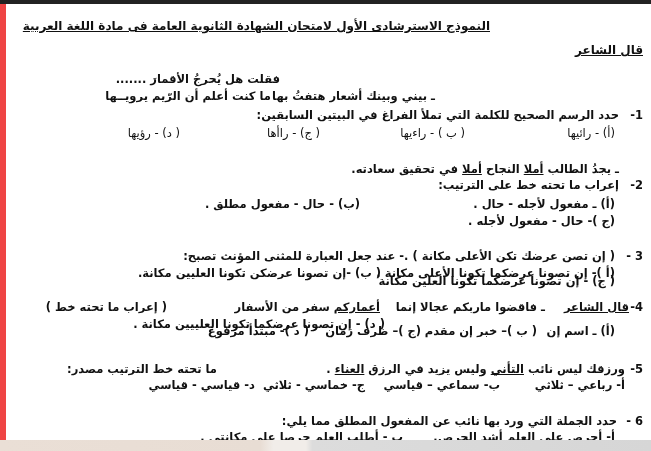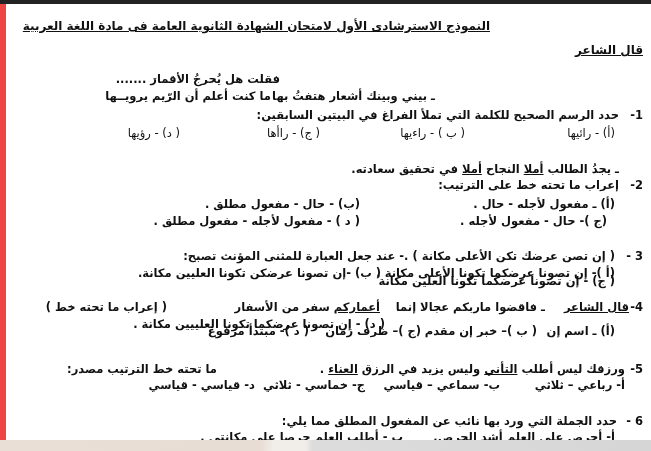--- a/index.html
+++ b/index.html
@@ -63,43 +63,42 @@
     <div class="opt" style="right:335px; top:124px;">( ج) - راأها</div>
     <div class="opt" style="right:475px; top:124px;">(  د) - رؤيها</div>
 
     <div class="ln b" style="right:36px; top:160px;">
       <span>ـ يجدُ الطالب </span><span class="u">أملا</span><span> النجاح </span><span class="u">أملا</span><span> في تحقيق سعادته.</span>
     </div>
     <div class="ln b" style="right:12px; top:176px;">2-</div>
     <div class="ln b" style="right:36px; top:176px;">إعراب ما تحته خط على الترتيب:</div>
     <div class="opt b" style="right:40px; top:195px;">(أ)  ـ مفعول لأجله  -  حال .</div>
     <div class="opt b" style="right:295px; top:195px;">(ب) -  حال    -   مفعول مطلق .</div>
-    <div class="opt b" style="right:48px; top:212px;">(ج )- حال  -   مفعول لأجله  .</div>
-    <div class="opt b" style="right:295px; top:212px;">( د ) - مفعول لأجله  -  مفعول مطلق .</div>
+    <div class="opt b" style="right:40px; top:212px;">(ج )- حال  -   مفعول لأجله  .</div>
 
     <div class="ln b" style="right:12px; top:247px;">3  -</div>
     <div class="ln b" style="right:40px; top:247px;">(  إن تصن عرضك تكن الأعلى مكانة ) .-  عند جعل العبارة للمثنى المؤنث تصبح:</div>
     <div class="opt b" style="right:40px; top:264px;">(أ )- إن تصونا عرضكما تكونا الأعلى مكانة .</div>
     <div class="opt b" style="right:274px; top:264px;">( ب) -إن تصونا عرضكن تكونا العليين مكانة.</div>
     <div class="opt b" style="right:40px; top:272px;">( ج) - إن تصونا عرضكما تكونا العلين مكانة</div>
     <div class="opt b" style="right:270px; top:281px;margin-top:34px;">( د) - إن تصونا عرضكما تكونا العلييين مكانة .</div>
 
     <div class="ln b" style="right:12px; top:298px;">4-</div>
     <div class="ln b u" style="right:26px; top:298px;">قال الشاعر</div>
     <div class="ln b" style="right:110px; top:298px;">ـ  فاقضوا ماربكم عجالا إنما</div>
     <div class="ln b" style="right:275px; top:298px;"><span class="u">أعماركم</span><span> سفر من الأسفار</span></div>
     <div class="ln b" style="right:488px; top:298px;">(  إعراب ما تحته خط )</div>
     <div class="opt b" style="right:40px; top:322px;">(أ)  ـ اسم إن</div>
     <div class="opt b" style="right:118px; top:322px;">( ب )– خبر إن مقدم</div>
     <div class="opt b" style="right:234px; top:322px;">(ج )–  ظرف زمان</div>
     <div class="opt b" style="right:346px; top:322px;">( د )-  مبتدأ مرفوع</div>
 
     <div class="ln b" style="right:12px; top:360px;">5-</div>
     <div class="ln b" style="right:30px; top:360px;">
-      <span>ورزقك ليس أطلب </span><span class="u">التأني</span><span>       وليس يزيد في الرزق </span><span class="u">العناء</span><span> .</span>
+      <span>ورزقك ليس نائب </span><span class="u">التأني</span><span>       وليس يزيد في الرزق </span><span class="u">العناء</span><span> .</span>
     </div>
     <div class="ln b" style="right:438px; top:360px;">ما تحته خط الترتيب مصدر:</div>
     <div class="opt b" style="right:30px; top:376px;">أ-   رباعي – ثلاثي</div>
     <div class="opt b" style="right:155px; top:376px;">ب- سماعي – قياسي</div>
     <div class="opt b" style="right:290px; top:376px;">ج- خماسي  - ثلاثي</div>
     <div class="opt b" style="right:400px; top:376px;">د- قياسي  - قياسي</div>
 
     <div class="ln b" style="right:12px; top:412px;">6 -</div>
     <div class="ln b" style="right:38px; top:412px;">حدد الجملة التي ورد بها نائب عن المفعول المطلق مما يلي:</div>
     <div class="opt b" style="right:252px; top:428px;">ب - أطلب العلم حرصا على مكانتي .</div>

